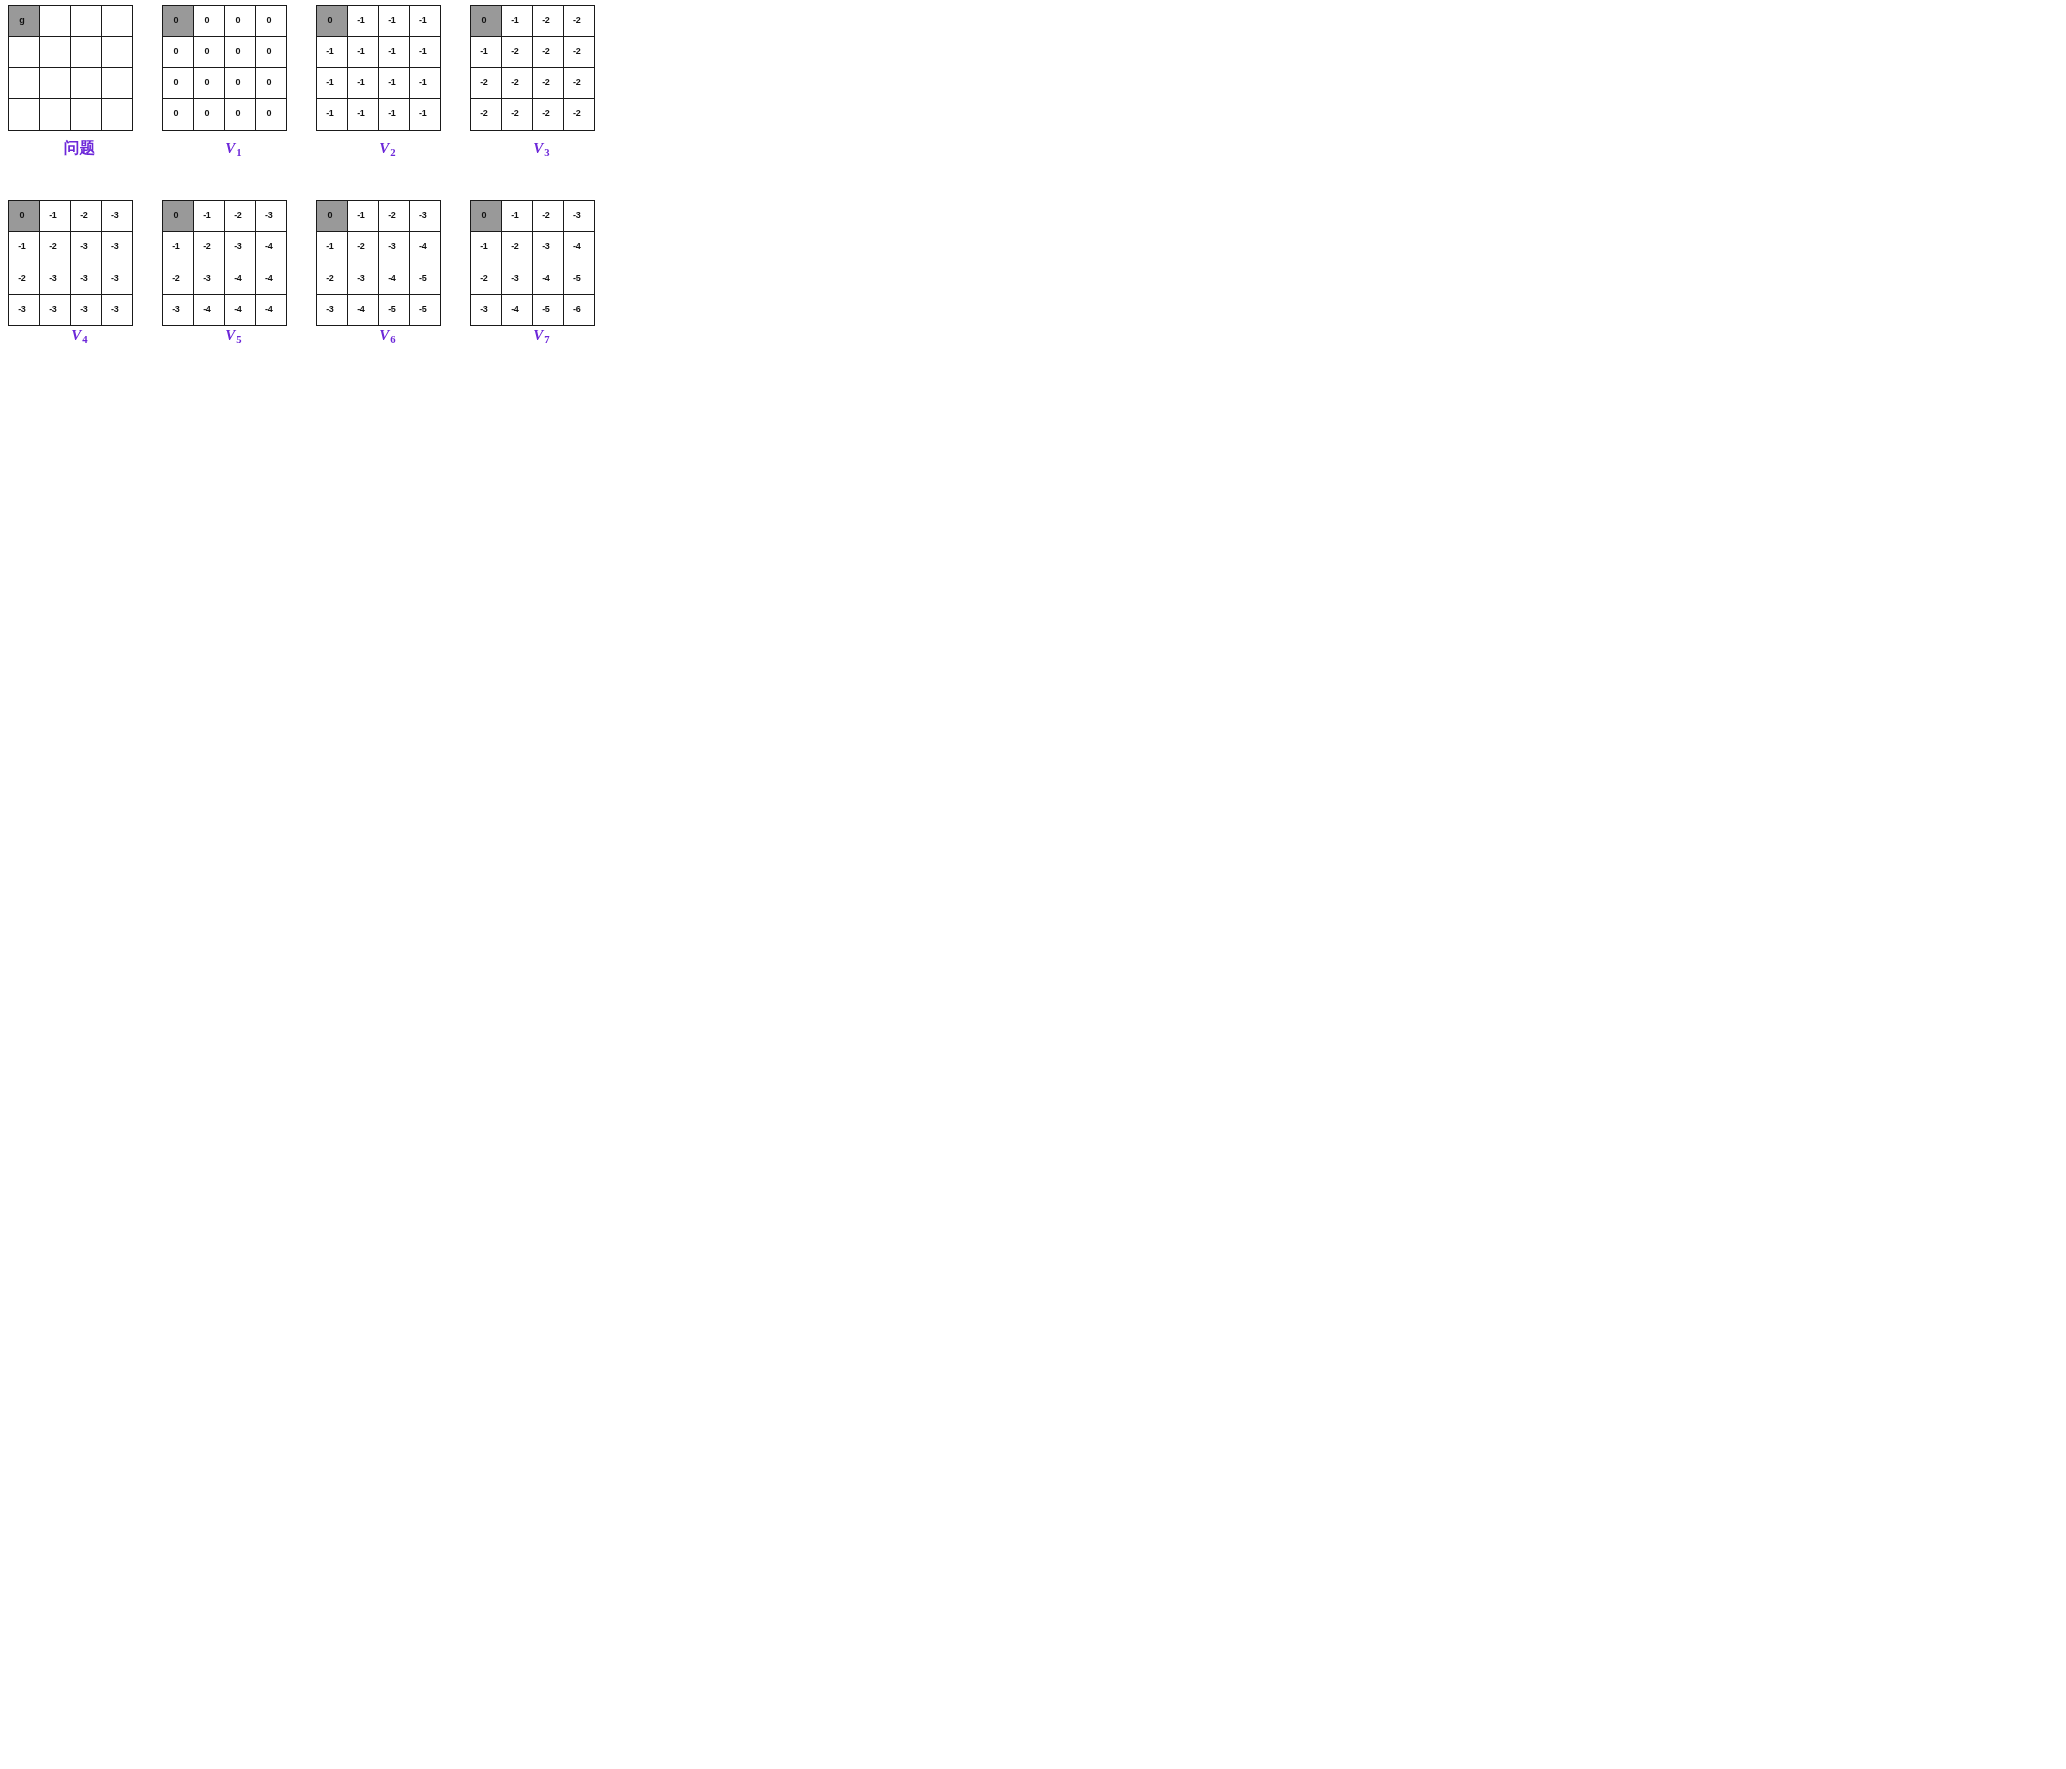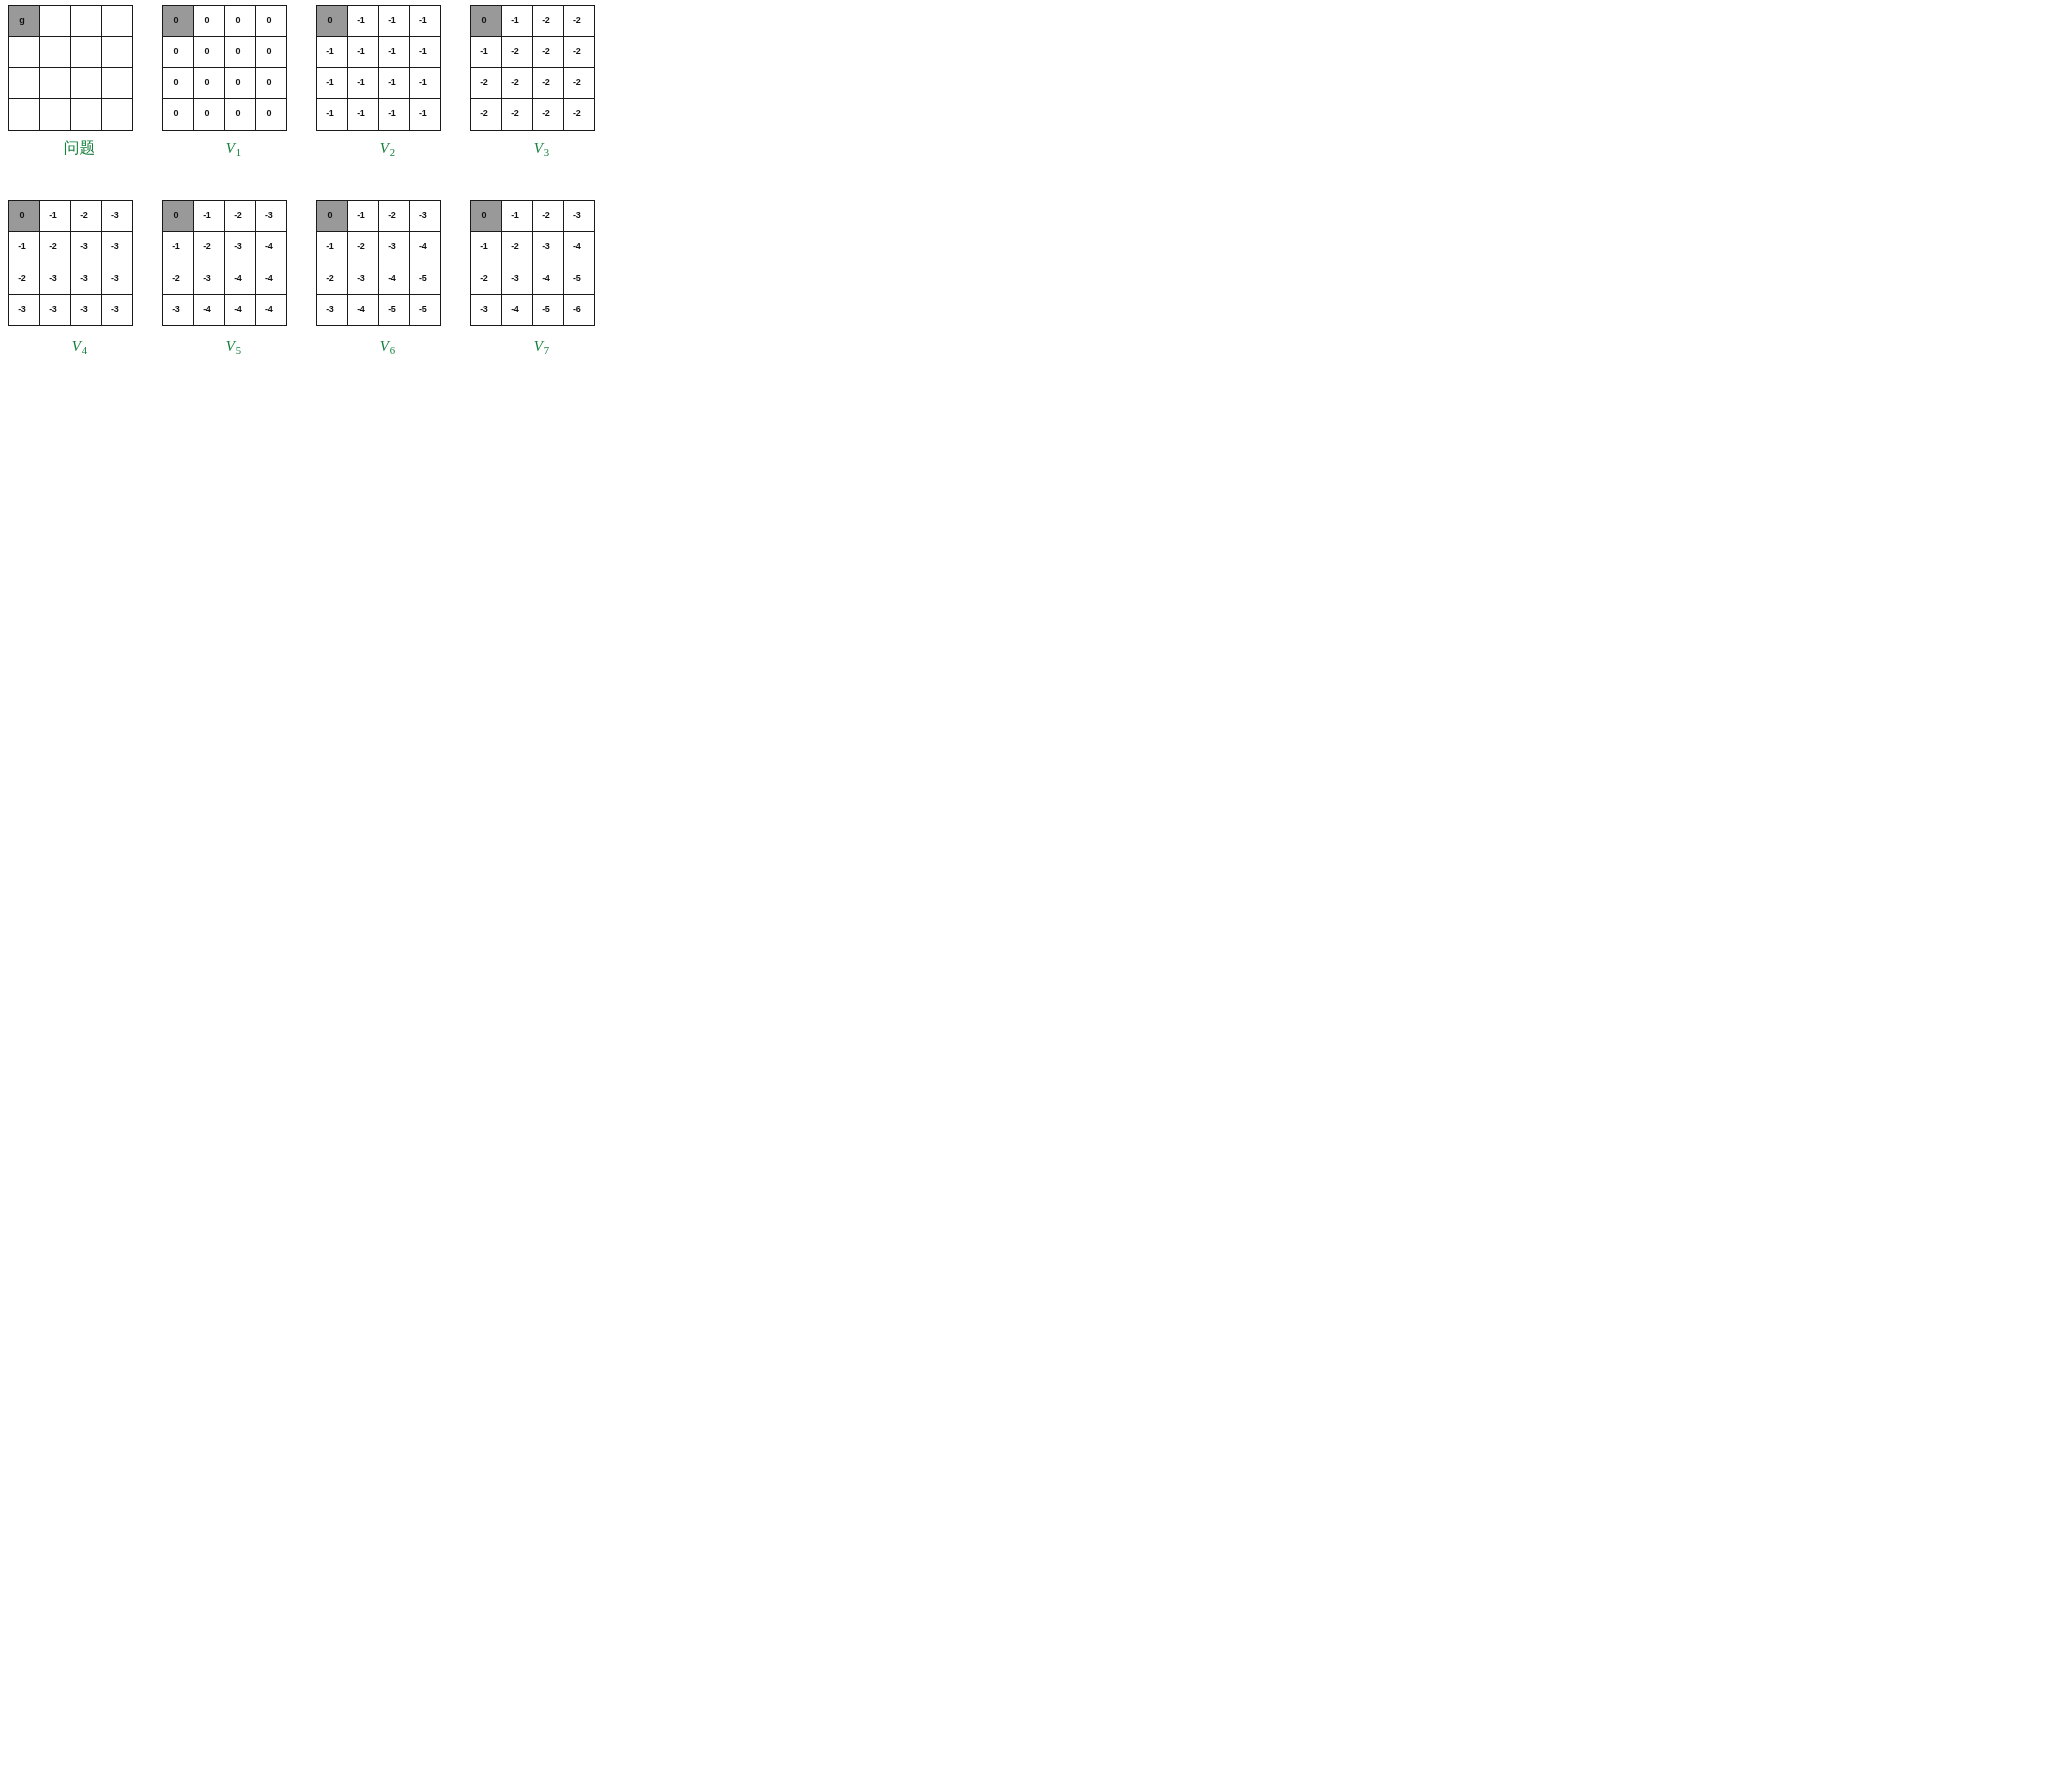--- a/index.html
+++ b/index.html
@@ -47,28 +47,28 @@
   }
   .cell .val {
     position: relative;
     transform: translate(-2.1px, -1.2px);
     letter-spacing: -0.4px;
   }
   .cell.goal { background: #999999; }
   .plabel {
     margin-top: 8.3px;
     font-family: "Liberation Serif", serif;
-    font-weight: 400;
+    font-weight: 700;
     font-size: 15.7px;
-    color: #15803d;
+    color: #6d28d9;
     line-height: 1.15;
     white-space: nowrap;
     padding-left: 18px;
   }
-  .row-1 .plabel { margin-top: 11px; }
+  .row-1 .plabel { margin-top: 0; }
   .plabel .vbase {
     font-style: italic;
     font-size: 15px;
   }
   .plabel .vsub {
     font-style: normal;
     font-size: 10.7px;
     position: relative;
     top: 2.9px;
     margin-left: 0.8px;

